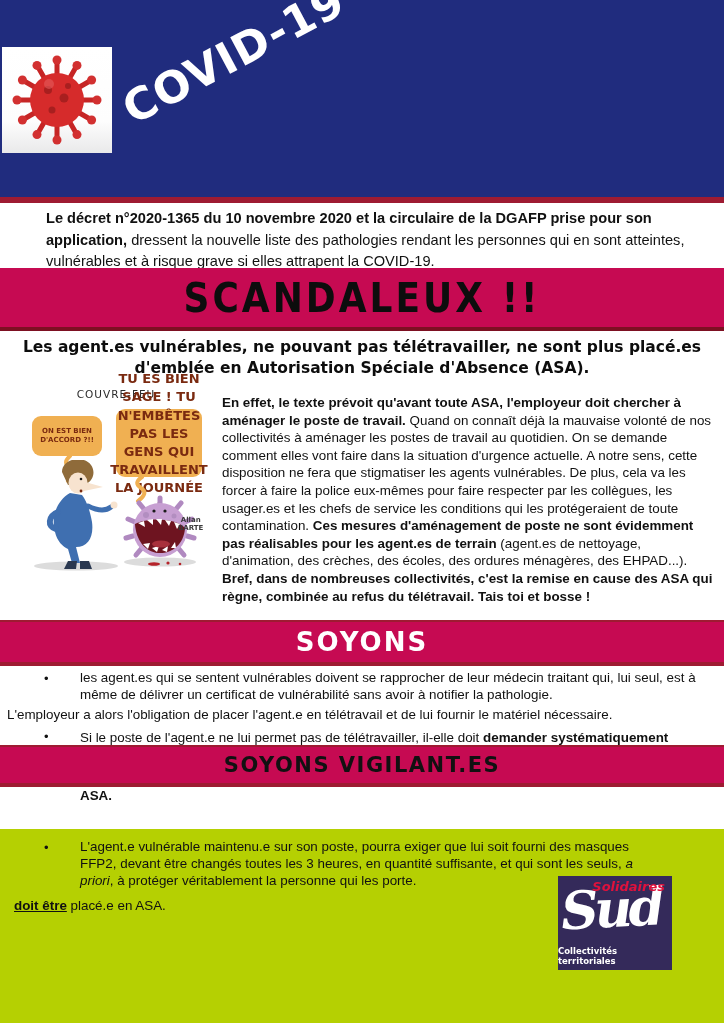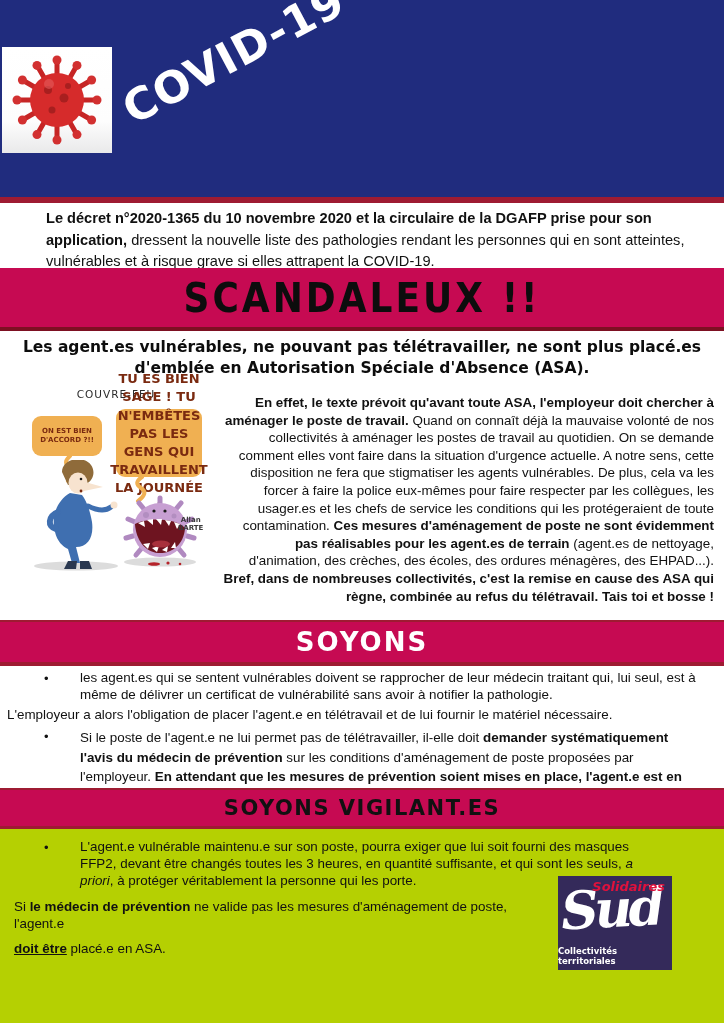--- a/index.html
+++ b/index.html
@@ -28,40 +28,40 @@
   .b{font-weight:bold;}
   .i{font-style:italic;}
   .u{text-decoration:underline;}
 
   
   .banner{left:0;width:724px;background:#c60a52;display:flex;align-items:center;justify-content:center;}
   .banner-scandal{top:268px;height:59px;border-bottom:4px solid #7d1022;}
   .banner-scandal .txt{font-size:36px;color:#0d0d0d;letter-spacing:3px;transform:scaleY(1.12);}
   .banner-analyse{top:620px;height:40px;border-top:2px solid #9e1b32;border-bottom:4px solid #9e1b32;}
   .banner-analyse .txt{font-size:26px;color:#ffffff;letter-spacing:2px;}
-  .banner-vigilant{top:788px;height:36px;border-top:2px solid #9e1b32;border-bottom:4px solid #9e1b32;}
+  .banner-vigilant{top:745px;height:36px;border-top:2px solid #9e1b32;border-bottom:4px solid #9e1b32;}
   .banner-vigilant .txt{font-size:21px;color:#111;letter-spacing:1.5px;}
 
   .subheading{left:12px;top:337px;width:700px;text-align:center;font-size:15.5px;line-height:1.35;color:#0d0d0d;}
 
   
   .cartoon{left:12px;top:386px;width:208px;height:192px;}
   .cartoon-caption{left:0;top:2px;width:208px;text-align:center;font-size:10.5px;
     font-weight:normal;letter-spacing:1px;color:#2b2b2b;font-family:"DejaVu Sans",sans-serif;}
   .bubble{background:#f0b052;border-radius:9px;color:#7a2a10;font-weight:bold;
     font-family:"DejaVu Sans",sans-serif;display:flex;align-items:center;justify-content:center;
     text-align:center;padding:2px 3px;box-sizing:border-box;}
   .bubble-left{left:20px;top:30px;width:70px;height:40px;font-size:7px;line-height:1.35;}
   .bubble-right{left:104px;top:23px;width:86px;height:68px;font-size:13px;line-height:1.4;}
   .tail{position:absolute;}
   .signature{left:166px;top:130px;font-size:7px;font-weight:bold;color:#3a3a3a;
     text-align:center;line-height:1.2;font-family:"DejaVu Sans",sans-serif;}
 
   
-  .bodycol{left:222px;top:394px;width:492px;font-size:13.4px;line-height:17.6px;text-align:right;}
+  .bodycol{left:222px;top:394px;width:492px;font-size:13.4px;line-height:17.6px;text-align:left;}
   .bodycol p{margin:0;}
 
   
   .analyse-sec{left:0;top:670px;width:724px;}
   .bullet-row{display:flex;align-items:flex-start;}
   .dot{width:38px;padding-left:44px;box-sizing:content-box;font-size:13px;line-height:17px;flex:0 0 auto;width:36px;}
   .analyse-sec .bt1{width:622px;font-size:13.4px;line-height:16.6px;}
   .analyse-sec .freeline{padding-left:7px;margin-top:3px;font-size:13.4px;line-height:17px;}
   .analyse-sec .row2{margin-top:5px;}
   .analyse-sec .bt2{width:622px;font-size:13.4px;line-height:19.4px;}
@@ -233,21 +233,20 @@
 
 <div class="abs banner banner-vigilant">
   <div class="txt comic">SOYONS VIGILANT.ES</div>
 </div>
 
 <div class="abs green-sec">
   <div class="bullet-row">
     <span class="dot">•</span>
     <span class="bt1"><span>L'agent.e vulnérable maintenu.e sur son poste, pourra exiger que lui soit fourni des masques FFP2, devant être changés toutes les 3 heures, en quantité suffisante, et qui sont les seuls, </span><span class="i">a priori</span><span>, à protéger véritablement la personne qui les porte.</span></span>
   </div>
-  <div class="green-line1"><span>Si </span><span class="b">le médecin de prévention</span><span> ne valide pas les mesures d'aménagement de poste, l'agent.e</span></div>
   <div class="green-line2"><span class="b u">doit être</span><span> placé.e en ASA.</span></div>
 
   <div class="abs sud-logo" style="left:558px;top:47px;">
     <div class="sud-main">Sud</div>
     <div class="sud-solidaires">Solidaires</div>
     <div class="sud-sub">Collectivités territoriales</div>
   </div>
 </div>
 
 </body></html>

